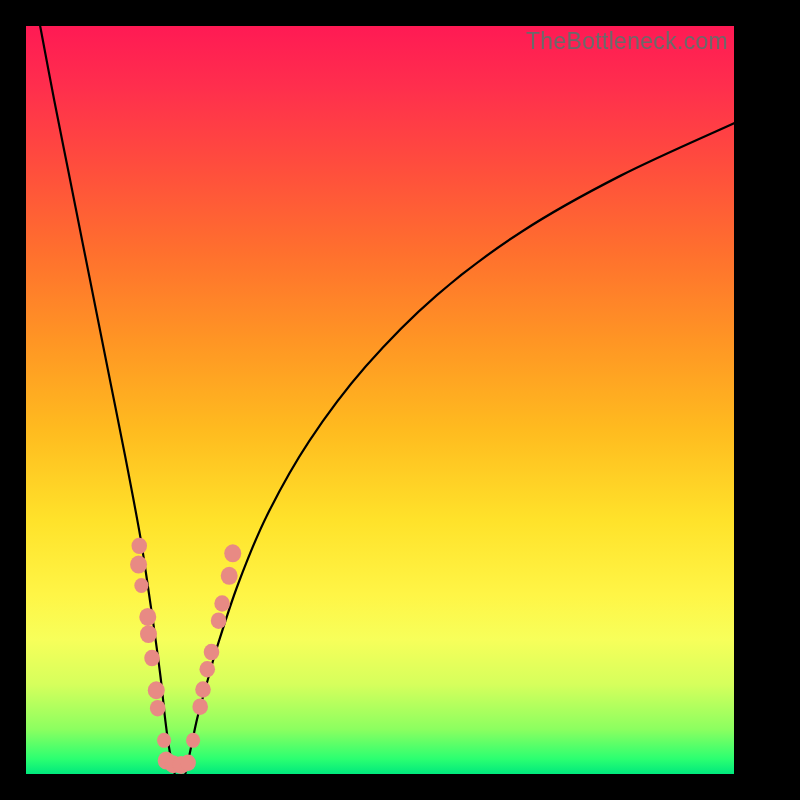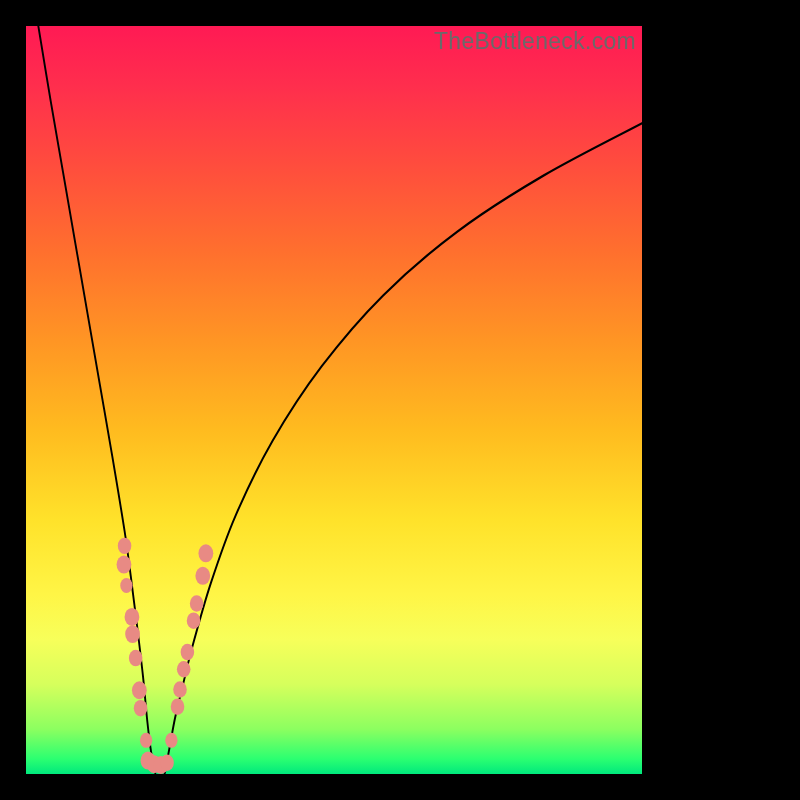--- a/index.html
+++ b/index.html
@@ -16,21 +16,21 @@
     left: 0;
     top: 0;
     width: 800px;
     height: 800px;
     background: #000;
   }
   .plot {
     position: absolute;
     left: 26px;
     top: 26px;
-    width: 616px;
+    width: 708px;
     height: 748px;
     overflow: hidden;
   }
   .gradient {
     position: absolute;
     left: 0;
     top: 0;
     width: 100%;
     height: 100%;
     background: linear-gradient(

